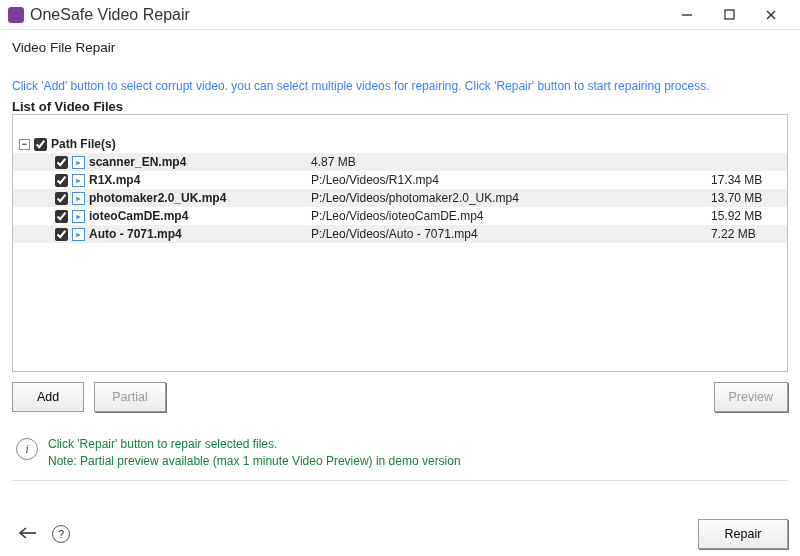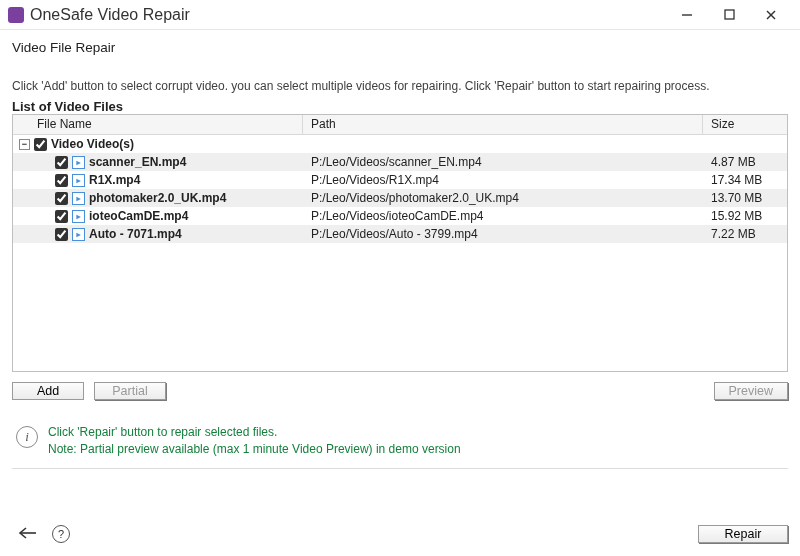--- a/index.html
+++ b/index.html
@@ -34,21 +34,21 @@
   .win-btn {
     width: 42px; height: 28px;
     display: flex; align-items: center; justify-content: center;
     font-size: 14px;
     cursor: pointer;
   }
   .content {
     padding: 6px 12px 0 12px;
   }
   .pg-title { font-weight: normal; font-size: 13.5px; margin: 4px 0 2px 0; }
-  .pg-desc { font-size: 12px; color: #404040; margin-bottom: 6px; margin-top: 24px; }
+  .pg-desc { font-size: 12px; color: #3b82f6; margin-bottom: 6px; margin-top: 24px; }
   .list-label { font-weight: bold; font-size: 13px; margin-bottom: 0; }
   .grid-wrap {
     border: 1px solid #bfbfbf;
     height: 258px;
     overflow: hidden;
     background: #fff;
     position: relative;
   }
   .columns {
     display: flex;
@@ -114,21 +114,21 @@
 
   .row-buttons {
     display: flex;
     gap: 10px;
     margin-top: 10px;
     align-items: center;
   }
   .row-buttons .spacer { flex: 1; }
   .btn {
     min-width: 72px;
-    height: 18px;
+    height: 30px;
     border: 1px solid #9a9a9a;
     background: linear-gradient(#fcfcfc, #ececec);
     font-size: 12.5px;
     cursor: pointer;
     padding: 0 14px;
   }
   .btn[disabled] {
     color: #999;
     cursor: default;
   }
@@ -222,40 +222,34 @@
   <div class="pg-title">Video File Repair</div>
   <div class="pg-desc">Click 'Add' button to select corrupt video. you can select multiple videos for repairing. Click 'Repair' button to start repairing process.</div>
   <div class="list-label">List of Video Files</div>
 
   <div class="grid-wrap">
     <div class="watermark">
       <span>FILECR</span>
       <span class="sub">.com</span>
     </div>
 
-    <div class="columns">
-      <div class="col col-name">File Name</div>
-      <div class="col col-path">Path</div>
-      <div class="col col-size">Size</div>
-    </div>
 
     <div class="rows-area">
       <div class="root-row">
         <span class="expander">−</span>
         <input type="checkbox" class="cb" checked="" style="">
-        <span>Video Video(s)</span>
+        <span>Path File(s)</span>
       </div>
       <div id="file-rows">
           <div class="row alt">
             <div class="cell cell-name">
               <input type="checkbox" class="cb" checked="" style="">
               <span class="vid-icon">▸</span>
               <span>scanner_EN.mp4</span>
             </div>
-            <div class="cell cell-path">P:/Leo/Videos/scanner_EN.mp4</div>
             <div class="cell cell-size">4.87 MB</div>
           </div>
           <div class="row">
             <div class="cell cell-name">
               <input type="checkbox" class="cb" checked="" style="">
               <span class="vid-icon">▸</span>
               <span>R1X.mp4</span>
             </div>
             <div class="cell cell-path">P:/Leo/Videos/R1X.mp4</div>
             <div class="cell cell-size">17.34 MB</div>
@@ -277,21 +271,21 @@
             </div>
             <div class="cell cell-path">P:/Leo/Videos/ioteoCamDE.mp4</div>
             <div class="cell cell-size">15.92 MB</div>
           </div>
           <div class="row alt">
             <div class="cell cell-name">
               <input type="checkbox" class="cb" checked="" style="">
               <span class="vid-icon">▸</span>
               <span>Auto - 7071.mp4</span>
             </div>
-            <div class="cell cell-path">P:/Leo/Videos/Auto - 3799.mp4</div>
+            <div class="cell cell-path">P:/Leo/Videos/Auto - 7071.mp4</div>
             <div class="cell cell-size">7.22 MB</div>
           </div>
         </div>
     </div>
   </div>
 
   <div class="row-buttons">
     <button class="btn">Add</button>
     <button class="btn heavy-border" disabled="">Partial</button>
     <div class="spacer"></div>

